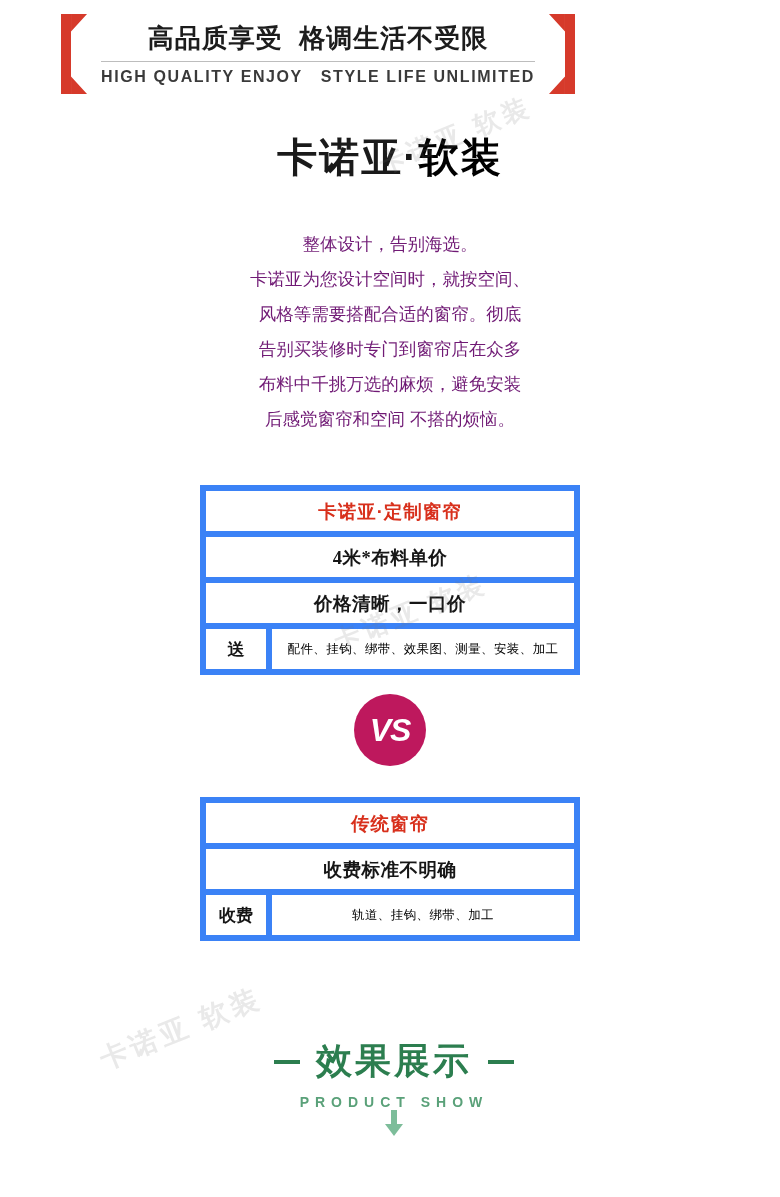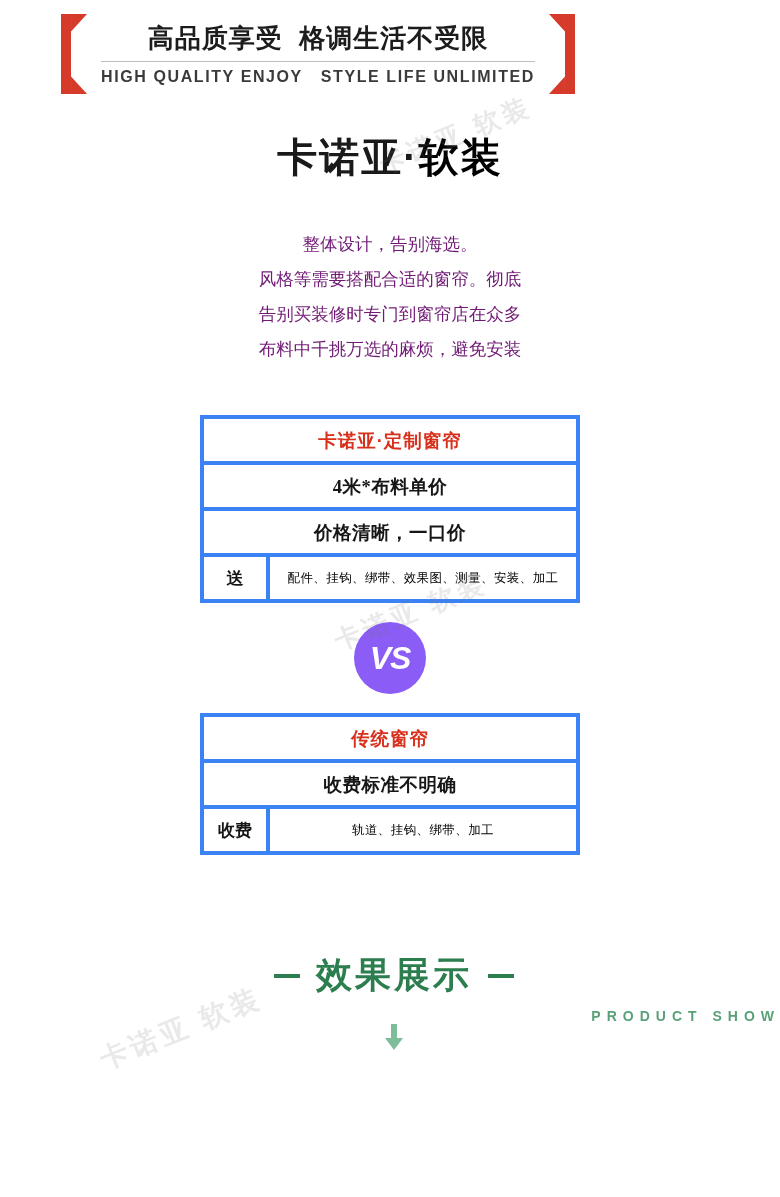--- a/index.html
+++ b/index.html
@@ -115,21 +115,21 @@
     margin: 0 auto;
     position: relative;
   }
   .ctable {
     width: 380px;
     border: 1px solid #2d2d2d;
     border-collapse: collapse;
     background: transparent;
   }
   .ctable td {
-    border: 4px solid #3b82f6;
+    border: 6px solid #3b82f6;
     text-align: center;
     vertical-align: middle;
     padding: 0;
   }
   .row-h { height: 46px; }
   .hdr-red {
     color: #d8301c;
     font-size: 18.5px;
     font-weight: bold;
     letter-spacing: 1px;
@@ -147,48 +147,48 @@
     font-size: 17px;
     font-weight: bold;
   }
   .cell-small {
     color: #000000;
     font-size: 12.5px;
     letter-spacing: 0.4px;
   }
 
   .table-top { margin-top: 48px; }
-  .table-bottom { margin-top: 0; }
+  .table-bottom { margin-top: 12px; }
 
   
   .vs-zone {
     height: 110px;
     display: flex;
     align-items: center;
     justify-content: center;
   }
   .vs-badge {
     width: 72px;
     height: 72px;
     border-radius: 50%;
-    background: #8b5cf6;
+    background: #be185d;
     color: #fff;
     display: flex;
     align-items: center;
     justify-content: center;
     font-size: 32px;
     font-weight: bold;
     font-style: italic;
     letter-spacing: -1px;
   }
 
   
   .show-zone {
     margin-top: 96px;
-    text-align: right;
+    text-align: center;
     padding-left: 8px;
   }
   .show-title {
     display: flex;
     align-items: center;
     justify-content: center;
     gap: 16px;
     color: #2c7e4f;
   }
   .show-title .dash {
@@ -258,23 +258,25 @@
     <div class="bracket right"></div>
   </div>
 </div>
 
 <div class="brand">
   <span class="b-dark">卡诺亚</span><span class="b-dot">·</span><span class="b-red">软装</span>
 </div>
 
 <div class="desc">
   <p>整体设计，告别海选。</p>
+  <p>卡诺亚为您设计空间时，就按空间、</p>
   <p>风格等需要搭配合适的窗帘。彻底</p>
   <p>告别买装修时专门到窗帘店在众多</p>
   <p>布料中千挑万选的麻烦，避免安装</p>
+  <p>后感觉窗帘和空间 不搭的烦恼。</p>
 </div>
 
 <div class="table-wrap table-top">
   <table class="ctable">
     <tbody>
         <tr class="row-h">
       <td colspan="2" class="hdr-red">卡诺亚·定制窗帘</td>
     </tr>
     <tr class="row-h">
       <td colspan="2" class="cell-strong">4米*布料单价</td>

